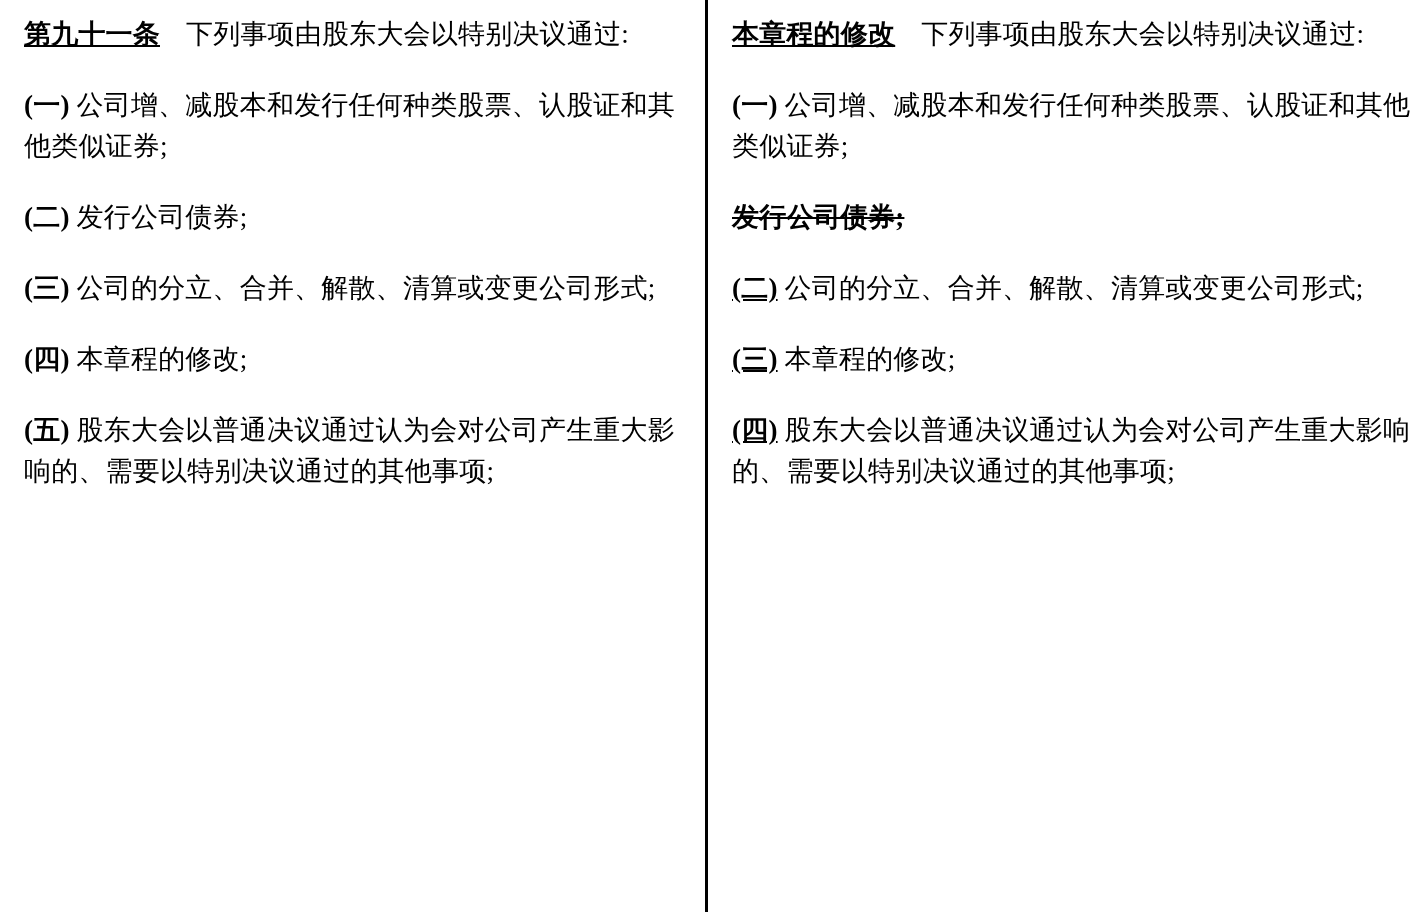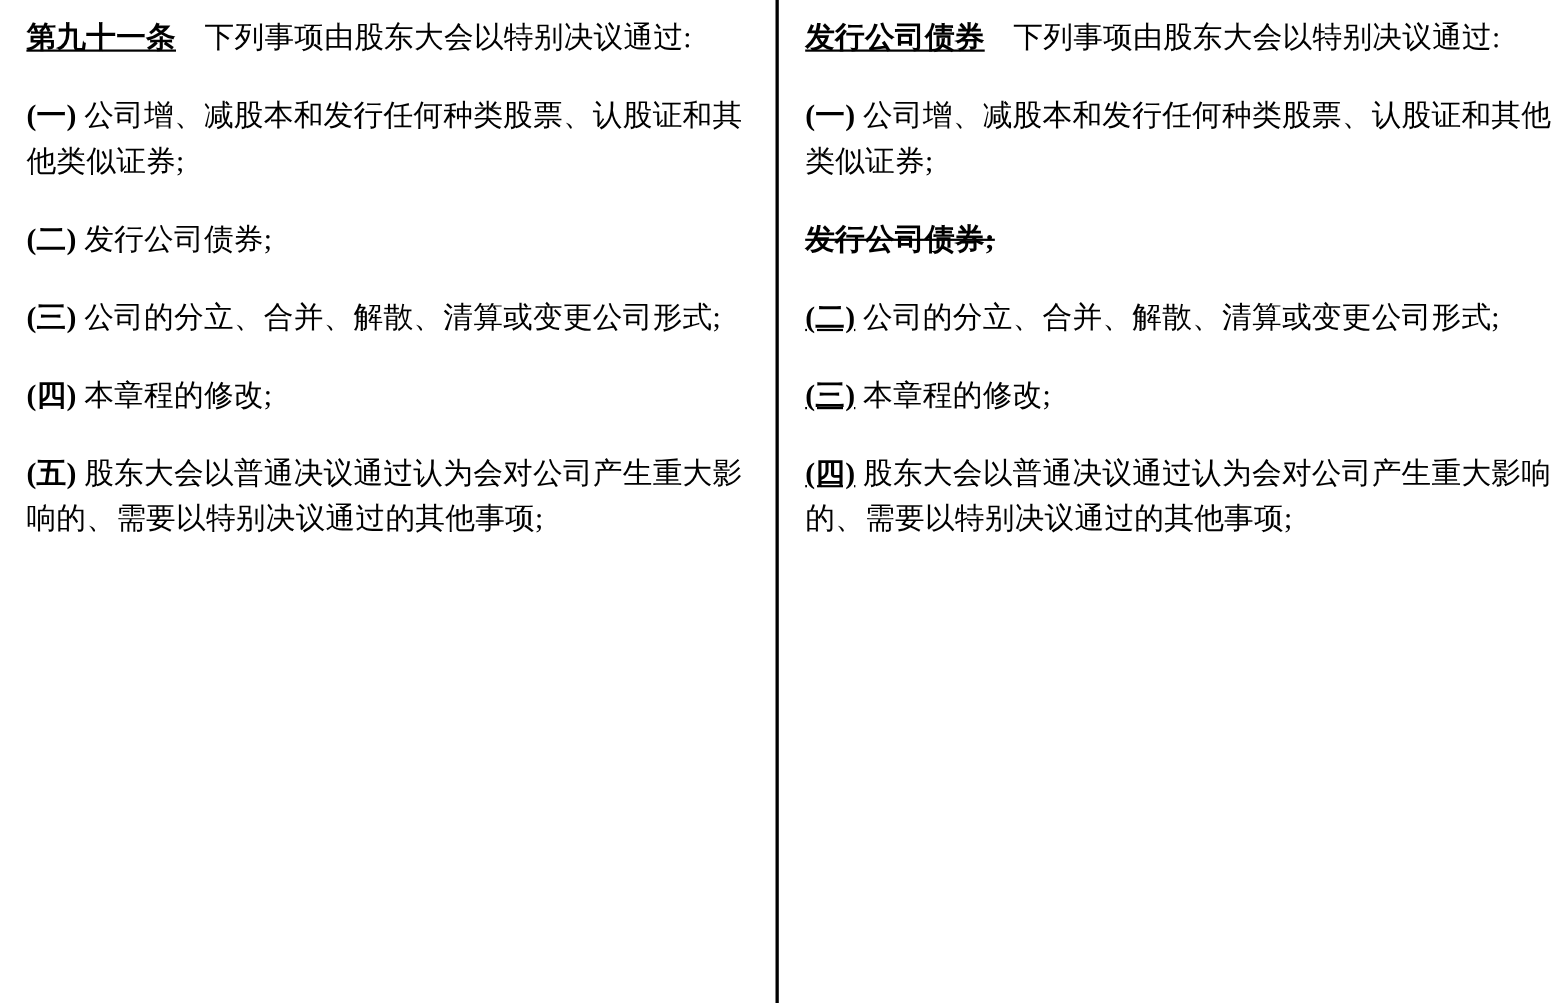--- a/index.html
+++ b/index.html
@@ -83,21 +83,21 @@
 
         <p class="para"><span class="item-marker">(四)</span><span> 本章程的修改;</span></p>
 
         <p class="para"><span class="item-marker">(五)</span><span> 股东大会以普通决议通过认为会对公司产生重大影响的、需要以特别决议通过的其他事项;</span></p>
 
       </div>
     </td>
     <td class="cell-col-right">
       <div class="cell">
 
-        <p class="para"><span class="heading-label">发行公司债券</span><span class="heading-gap"></span><span>下列事项由股东大会以特别决议通过:</span></p>
+        <p class="para"><span class="heading-label">本章程的修改</span><span class="heading-gap"></span><span>下列事项由股东大会以特别决议通过:</span></p>
 
         <p class="para"><span class="item-marker">(一)</span><span> 公司增、减股本和发行任何种类股票、认股证和其他类似证券;</span></p>
 
         <p class="para"><span class="strike">发行公司债券;</span><span class="strike-tail"> </span></p>
 
         <p class="para"><span class="item-marker-ul">(二)</span><span> 公司的分立、合并、解散、清算或变更公司形式;</span></p>
 
         <p class="para"><span class="item-marker-ul">(三)</span><span> 本章程的修改;</span></p>
 
         <p class="para"><span class="item-marker-ul">(四)</span><span> 股东大会以普通决议通过认为会对公司产生重大影响的、需要以特别决议通过的其他事项;</span></p>

